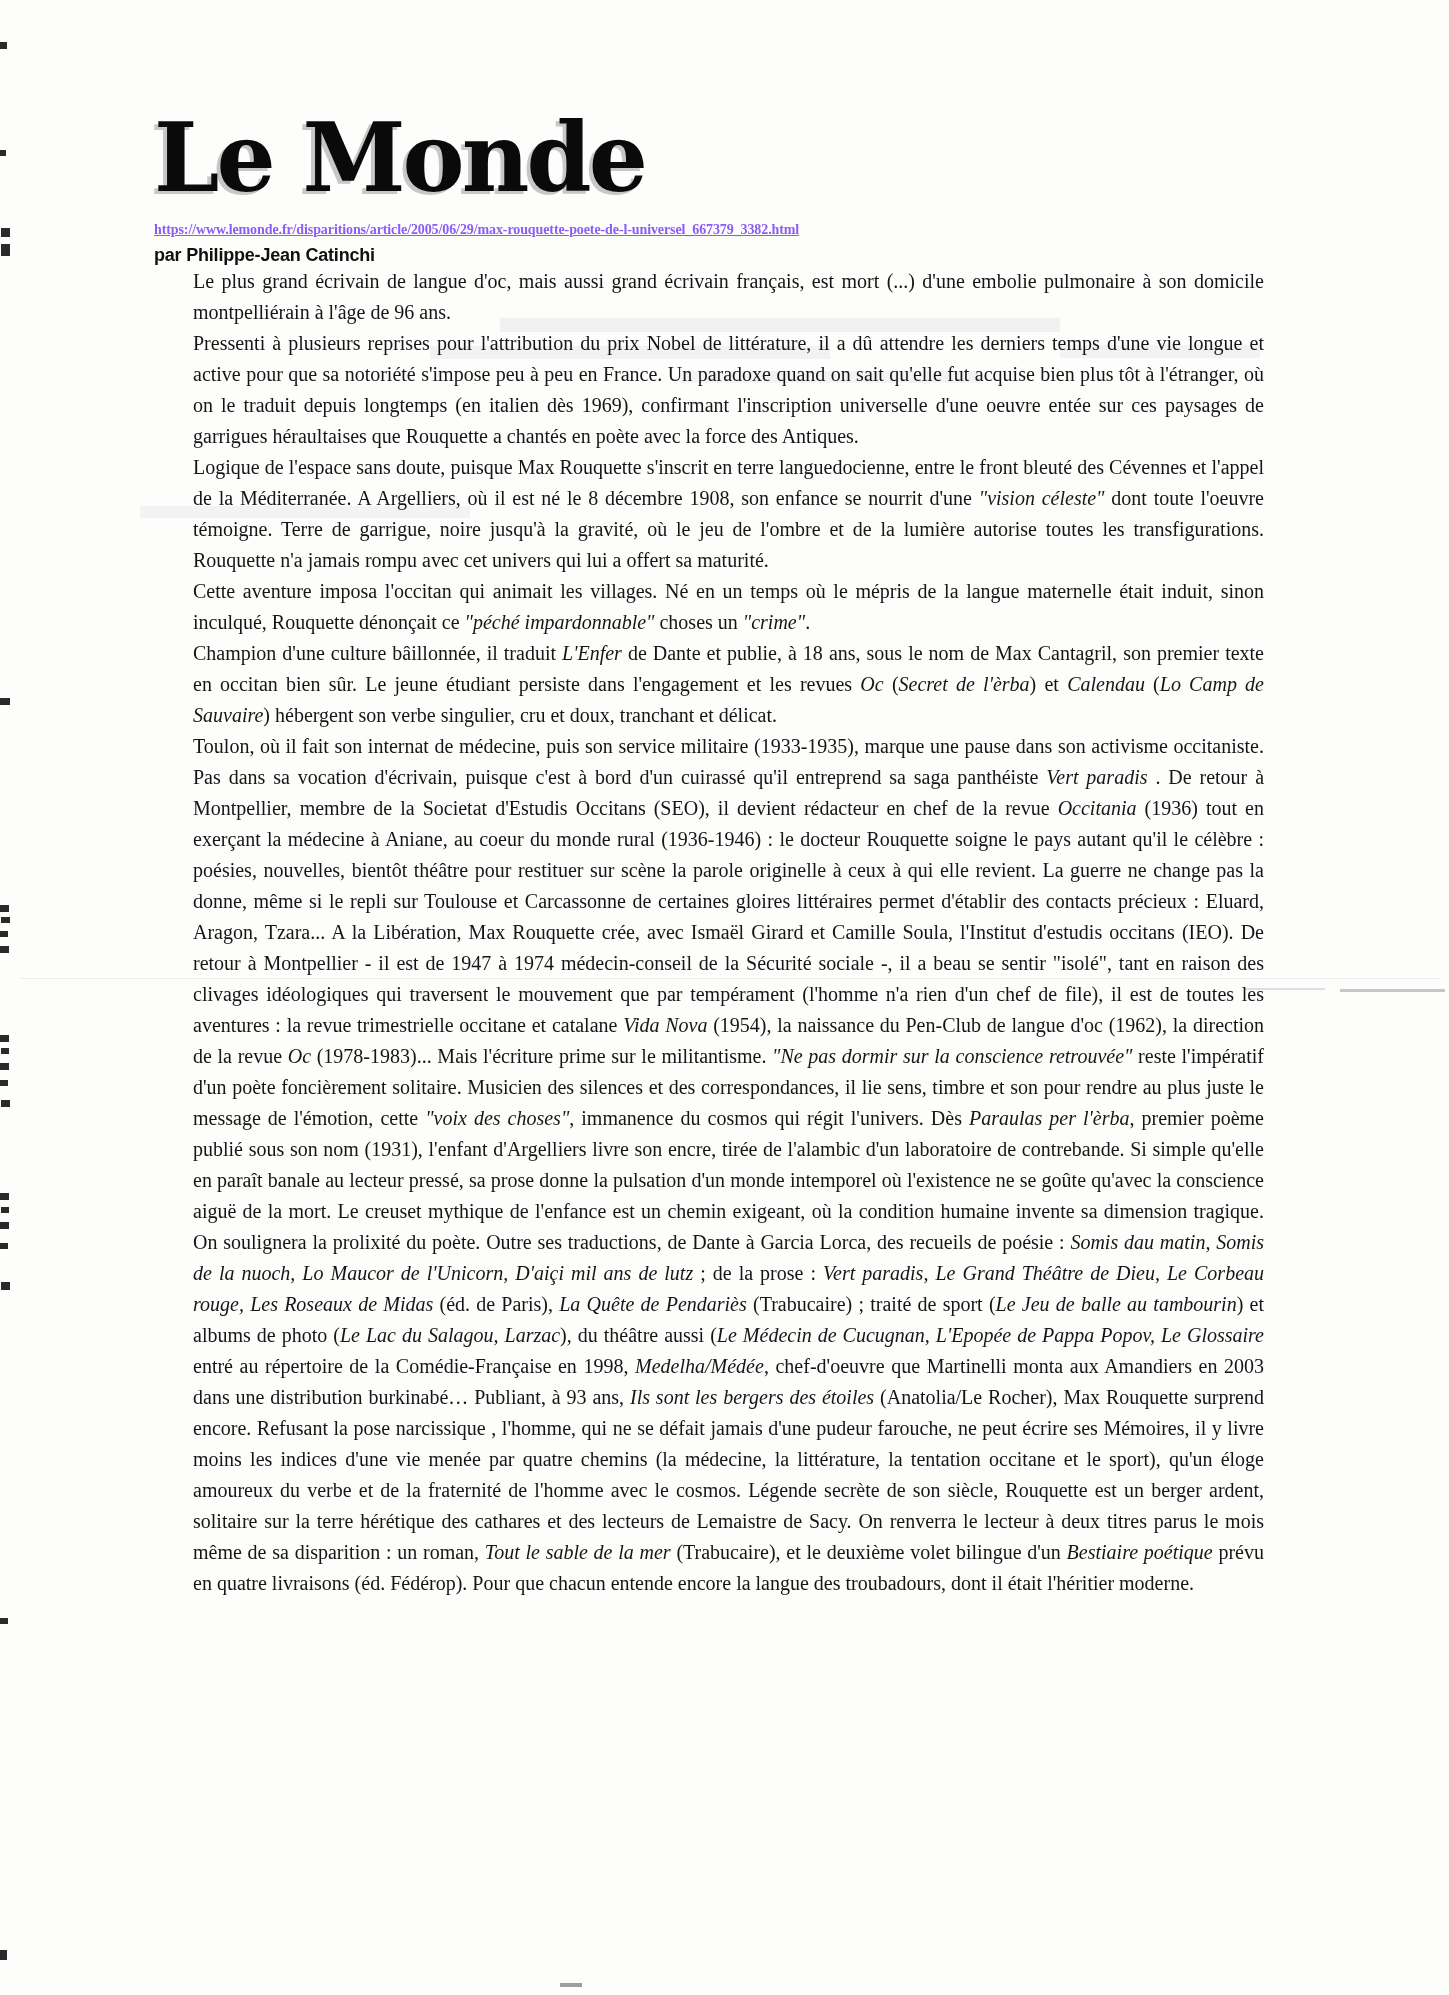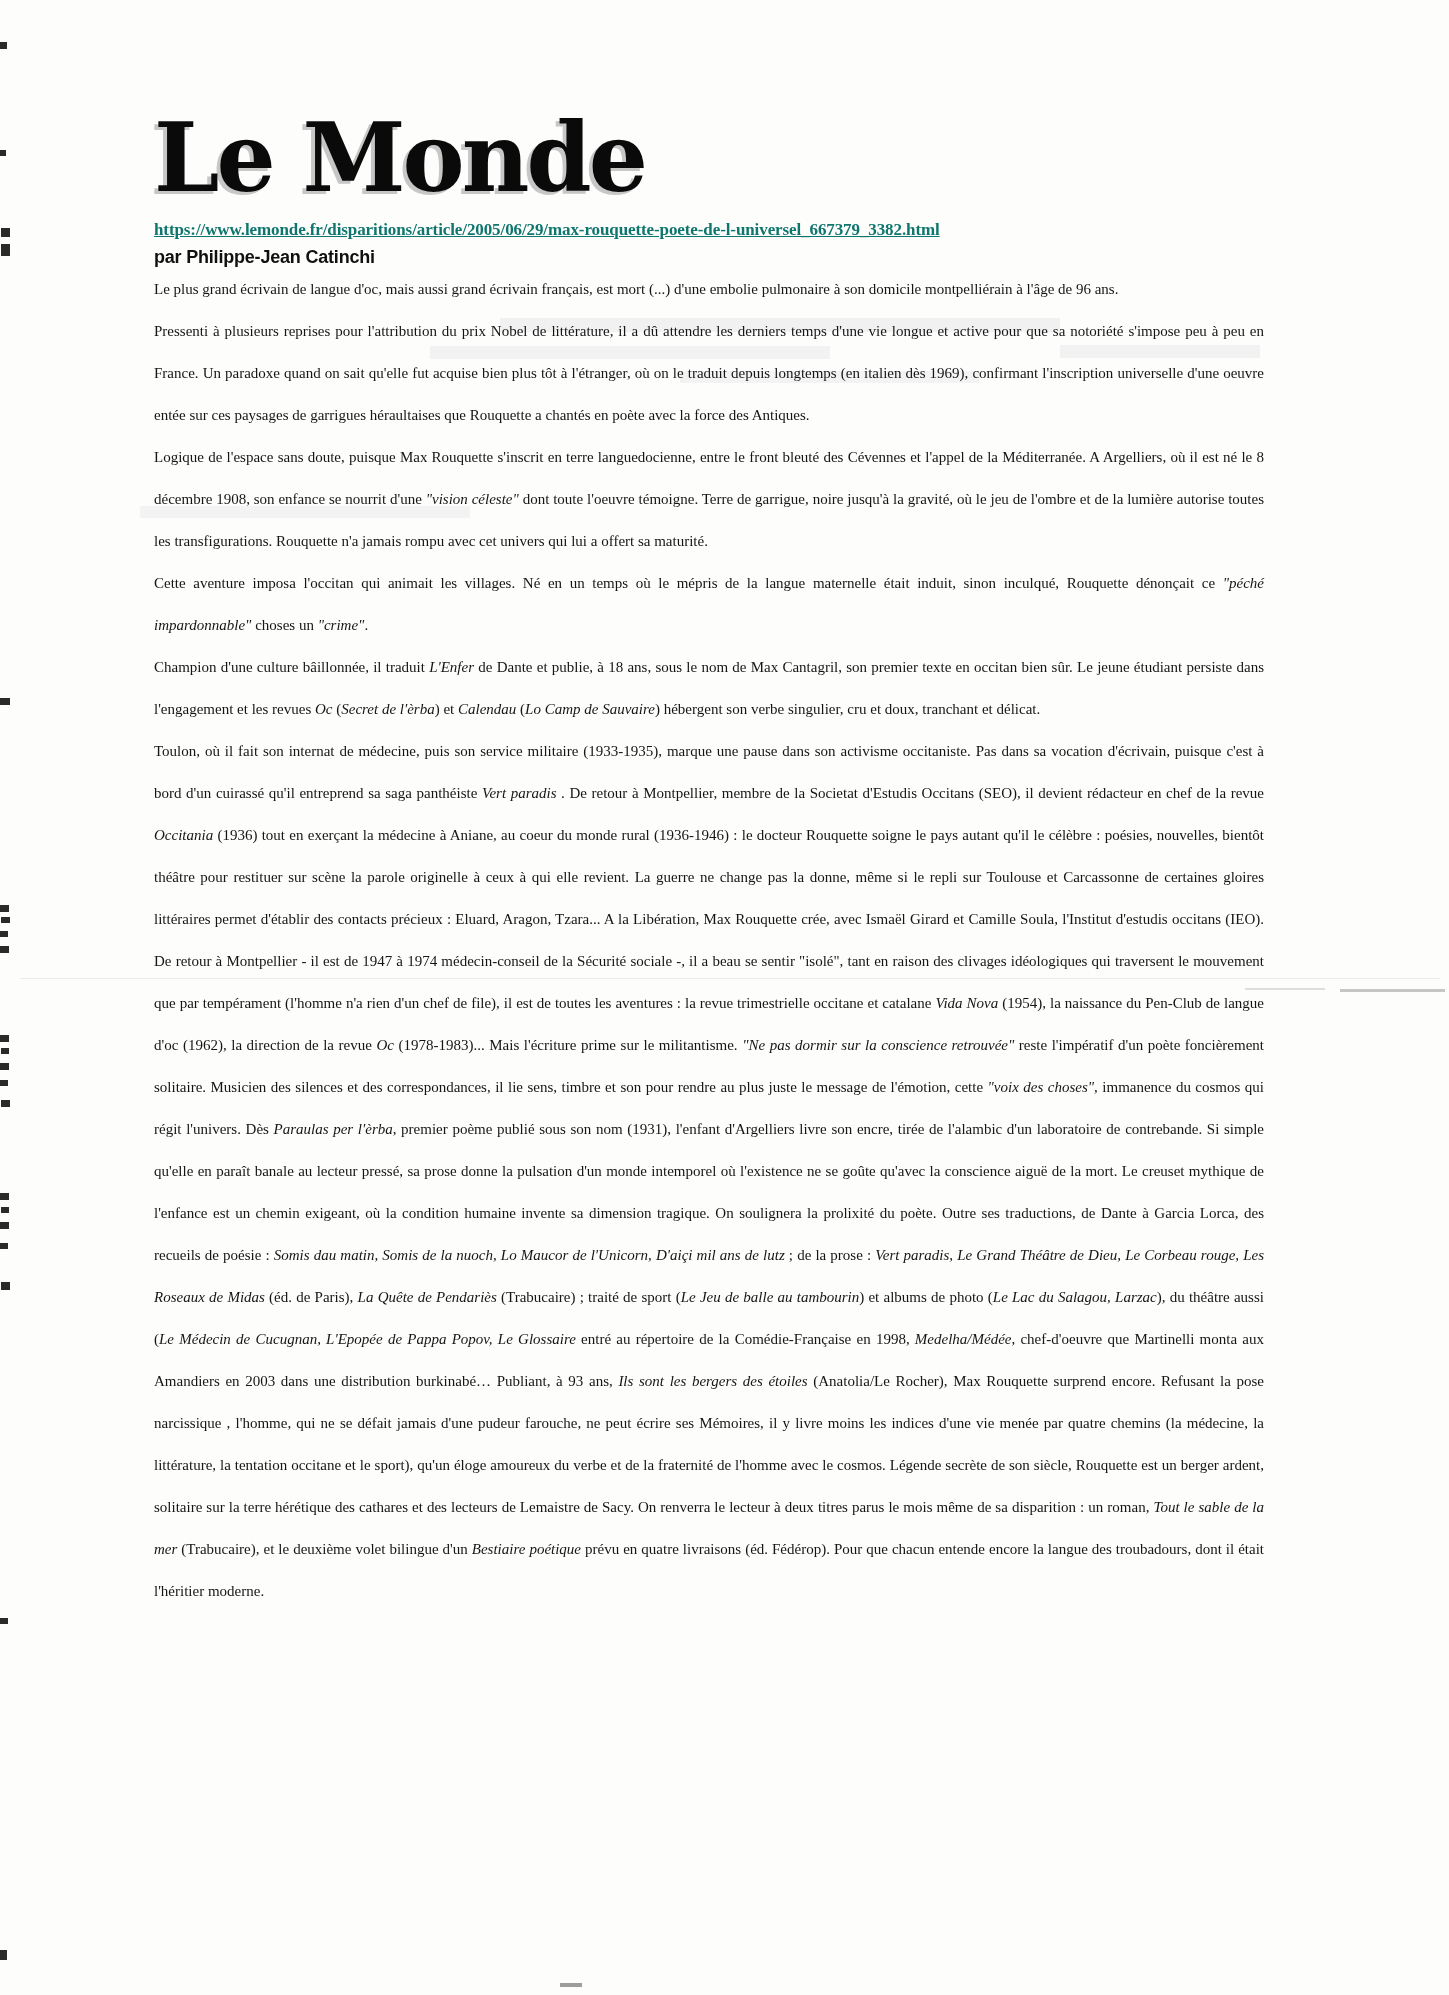--- a/index.html
+++ b/index.html
@@ -25,22 +25,22 @@
     color:#0a0a0a;
     text-shadow:-4px 3px 0 rgba(145,145,145,0.5);
     transform:scaleX(0.97);
     transform-origin:left center;
     white-space:nowrap;
   }
   .url-line{margin-top:14px;}
   .url{
     font-family:"Liberation Serif", serif;
     font-weight:bold;
-    font-size:17px;
-    color:#0f766e;
+    font-size:14px;
+    color:#8b5cf6;
     text-decoration:underline;
     letter-spacing:-0.1px;
     word-break:break-all;
   }
   .byline{
     margin-top:7px;
     font-family:"Liberation Sans", sans-serif;
     font-weight:bold;
     font-size:18px;
     letter-spacing:-0.2px;
@@ -48,23 +48,24 @@
   }
   .title{
     margin:8px 0 10px 0;
     font-family:"Liberation Serif", serif;
     font-weight:bold;
     font-size:32px;
     letter-spacing:-0.2px;
     color:#0c0c0c;
   }
   .body{
-    font-size:15px;
-    line-height:42px;
+    font-size:20px;
+    line-height:31px;
     text-align:justify;
+    margin-left:39px;
   }
   .body p{margin:0;padding:0;}
   .it{font-style:italic;}
   .mark{position:absolute;background:#2a2a2a;z-index:3;}
 </style>
 </head>
 <body>
 
 <div id="artifacts">
     <div class="mark" style="left: 0px; top: 42px; width: 7px; height: 7px;"></div>

